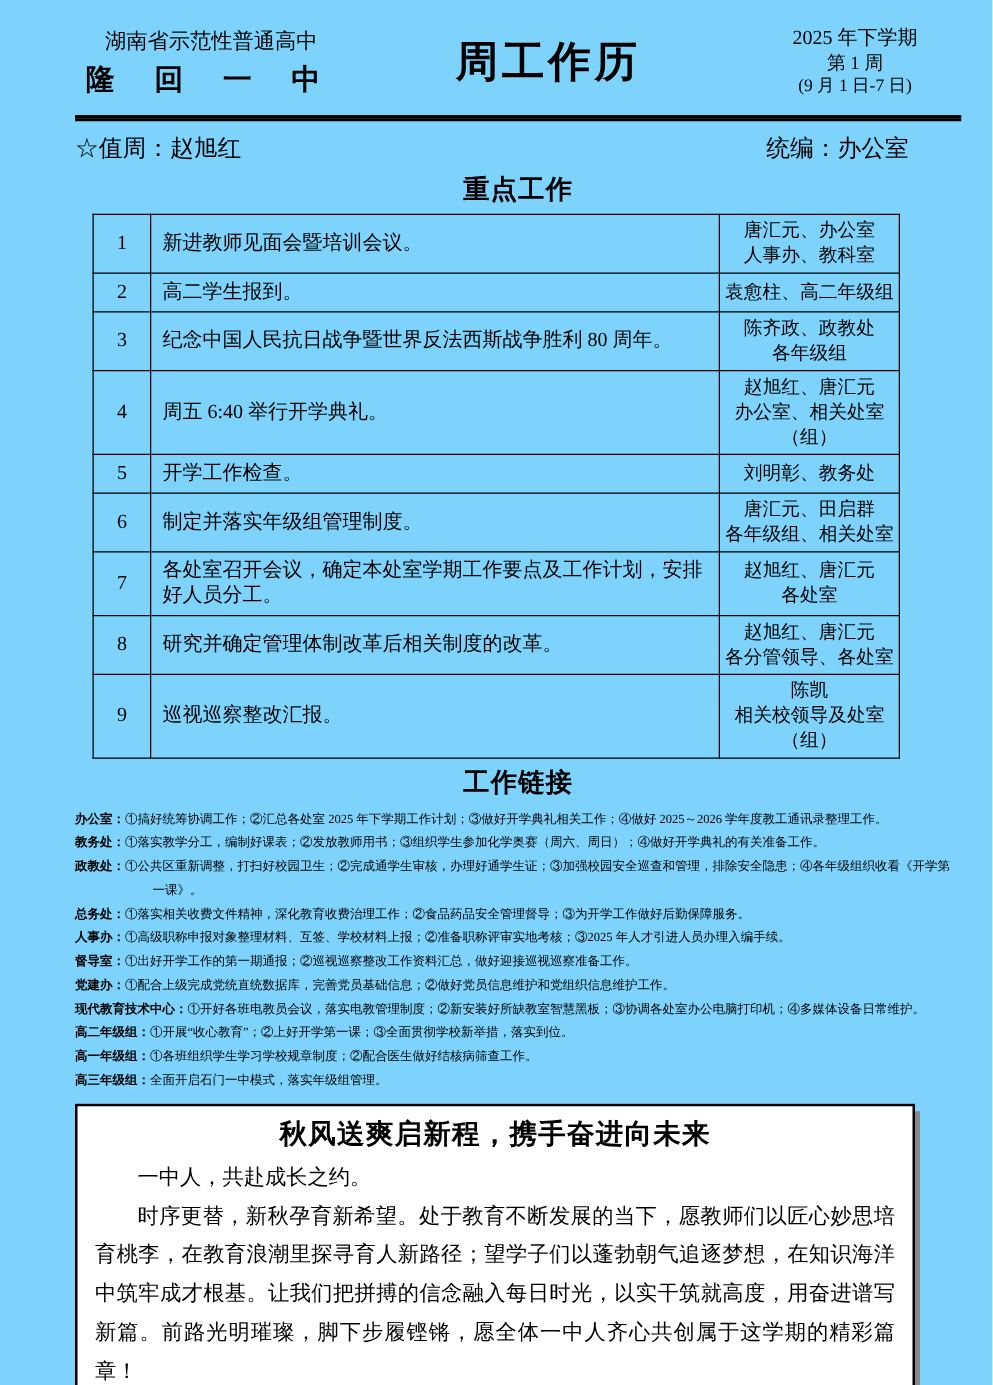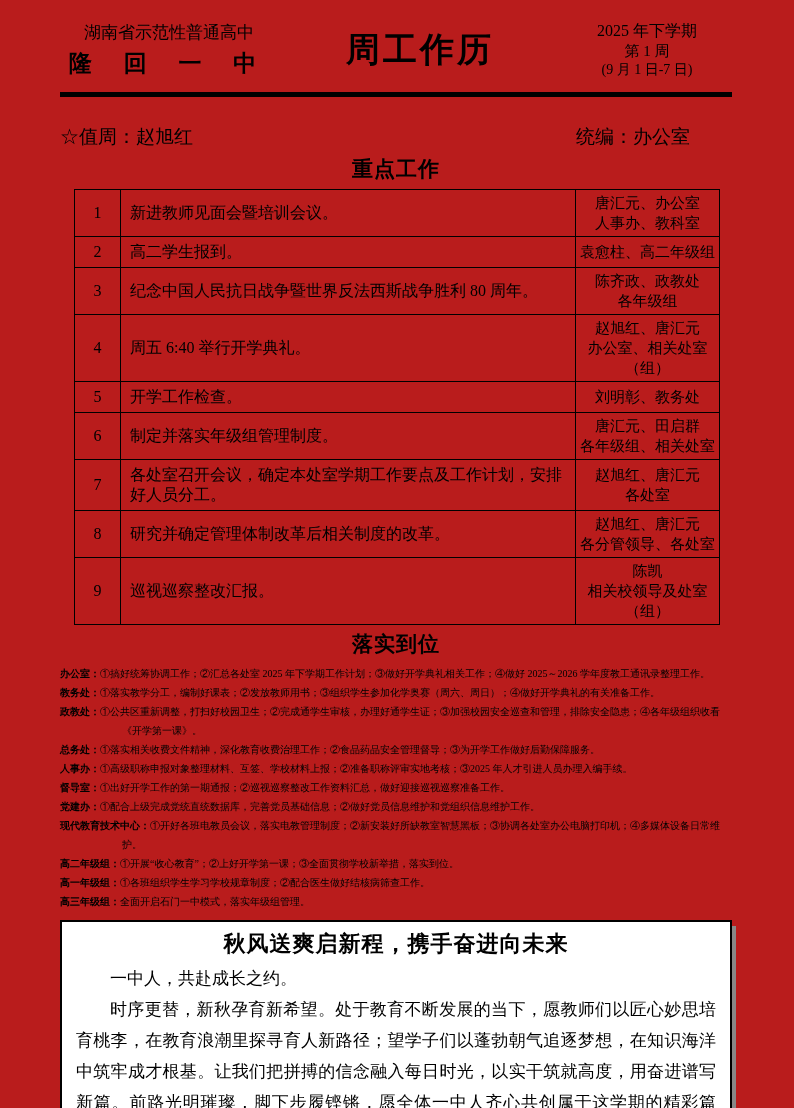--- a/index.html
+++ b/index.html
@@ -1,38 +1,38 @@
 <!DOCTYPE html>
 <html><head>
 <meta charset="utf-8">
 <style>
   * { margin:0; padding:0; box-sizing:border-box; }
   html,body { background:#ffffff; }
   .page {
     position:relative;
     width:794px; height:1108px;
-    background:#b91c1c;
+    background:#7dd3fc;
     color:#000;
     font-family:"Liberation Serif", serif;
-    padding:14px 62px 0 60px;
+    padding:14px 25px 0 60px;
     overflow:hidden;
   }
   
   .doc-header { display:flex; justify-content:space-between; align-items:center; height:72px; }
   .school-block { text-align:center; width:218px; }
   .school-type { font-size:17px; white-space:nowrap; }
   .school-name { font-size:23px; font-weight:bold; letter-spacing:13px; margin-top:4px; white-space:nowrap; }
   .main-title { font-size:34px; font-weight:bold; font-family:"Liberation Sans", sans-serif; letter-spacing:3px; white-space:nowrap; }
   .week-block { text-align:center; width:170px; line-height:1.3; }
   .week-semester { font-size:16px; white-space:nowrap; }
   .week-number { font-size:15px; }
   .week-dates { font-size:14px; white-space:nowrap; }
   .double-rule { margin-top:6px; height:2px; border-top:3px solid #000; border-bottom:2px solid #000; }
   
-  .duty-row { display:flex; justify-content:space-between; font-size:19px; margin-top:27px;gap:40px; }
+  .duty-row { display:flex; justify-content:space-between; font-size:19px; margin-top:9px;gap:40px; }
   .duty-right { margin-right:42px; }
   
   .section-title { text-align:center; font-family:"Liberation Sans", sans-serif; font-weight:bold; font-size:21px; margin:5px 0 6px 0; letter-spacing:1px; }
   
   table.kw { border-collapse:collapse; width:645px; margin-left:14px; table-layout:fixed; border:1.5px solid #000; }
   table.kw td { border:1px solid #000; vertical-align:middle; }
   td.c-no { text-align:center; font-size:16px; }
   td.c-item { font-size:16px; padding:5px 9px; line-height:20px; }
   td.c-resp { text-align:center; font-size:15px; padding:3px 2px; line-height:20px; }
   tr.kw-head td { text-align:center; font-size:16px; height:34px; }
@@ -155,21 +155,21 @@
       <td class="c-no">9</td>
       <td class="c-item">巡视巡察整改汇报。</td>
       <td class="c-resp">
             <span class="resp-line">陈凯</span>
             <span class="resp-line">相关校领导及处室（组）</span>
           </td>
     </tr>
   </tbody>
     </table>
 
-  <div class="section-title">落实到位</div>
+  <div class="section-title">工作链接</div>
   <div class="links">
     <div class="link-item"><span class="link-label">办公室：</span><span>①搞好统筹协调工作；②汇总各处室 2025 年下学期工作计划；③做好开学典礼相关工作；④做好 2025～2026 学年度教工通讯录整理工作。</span></div>
     <div class="link-item"><span class="link-label">教务处：</span><span>①落实教学分工，编制好课表；②发放教师用书；③组织学生参加化学奥赛（周六、周日）；④做好开学典礼的有关准备工作。</span></div>
     <div class="link-item"><span class="link-label">政教处：</span><span>①公共区重新调整，打扫好校园卫生；②完成通学生审核，办理好通学生证；③加强校园安全巡查和管理，排除安全隐患；④各年级组织收看《开学第一课》。</span></div>
     <div class="link-item"><span class="link-label">总务处：</span><span>①落实相关收费文件精神，深化教育收费治理工作；②食品药品安全管理督导；③为开学工作做好后勤保障服务。</span></div>
     <div class="link-item"><span class="link-label">人事办：</span><span>①高级职称申报对象整理材料、互签、学校材料上报；②准备职称评审实地考核；③2025 年人才引进人员办理入编手续。</span></div>
     <div class="link-item"><span class="link-label">督导室：</span><span>①出好开学工作的第一期通报；②巡视巡察整改工作资料汇总，做好迎接巡视巡察准备工作。</span></div>
     <div class="link-item"><span class="link-label">党建办：</span><span>①配合上级完成党统直统数据库，完善党员基础信息；②做好党员信息维护和党组织信息维护工作。</span></div>
     <div class="link-item"><span class="link-label">现代教育技术中心：</span><span>①开好各班电教员会议，落实电教管理制度；②新安装好所缺教室智慧黑板；③协调各处室办公电脑打印机；④多媒体设备日常维护。</span></div>
     <div class="link-item"><span class="link-label">高二年级组：</span><span>①开展“收心教育”；②上好开学第一课；③全面贯彻学校新举措，落实到位。</span></div>

